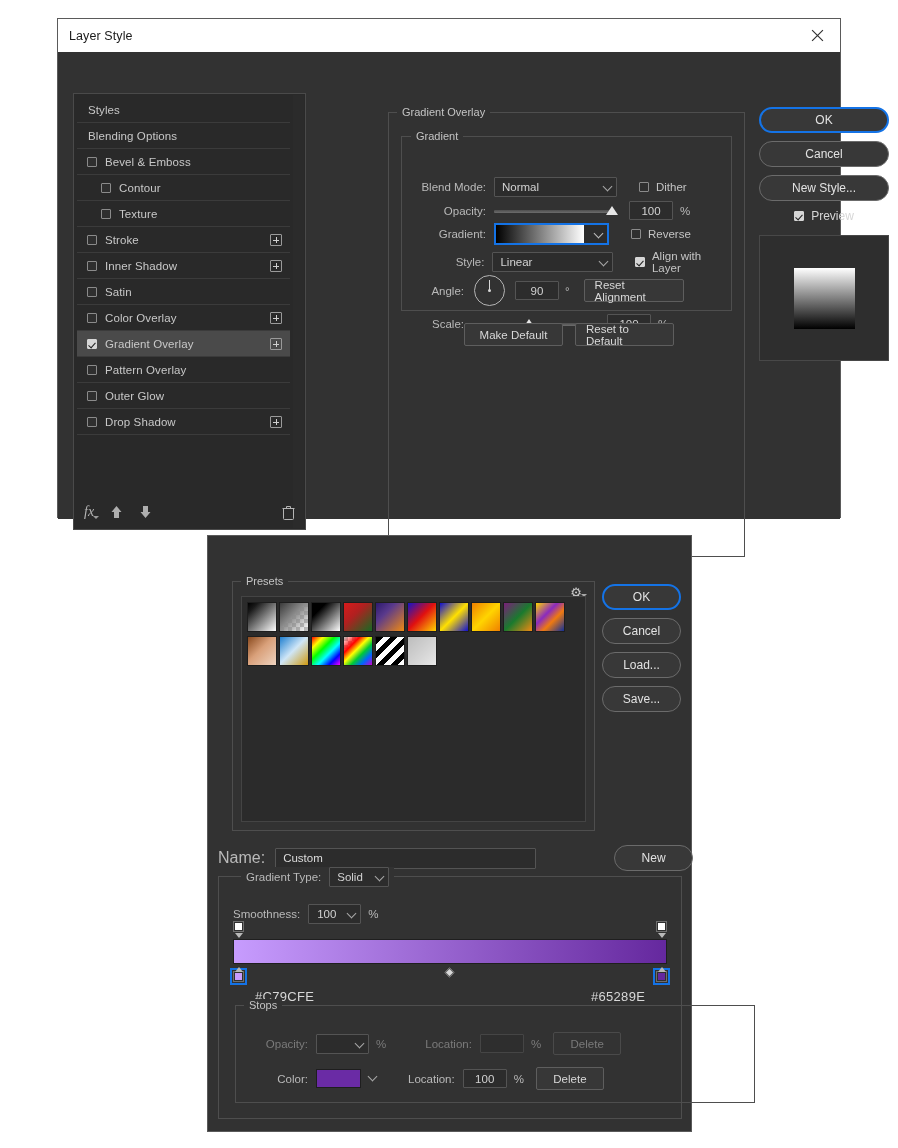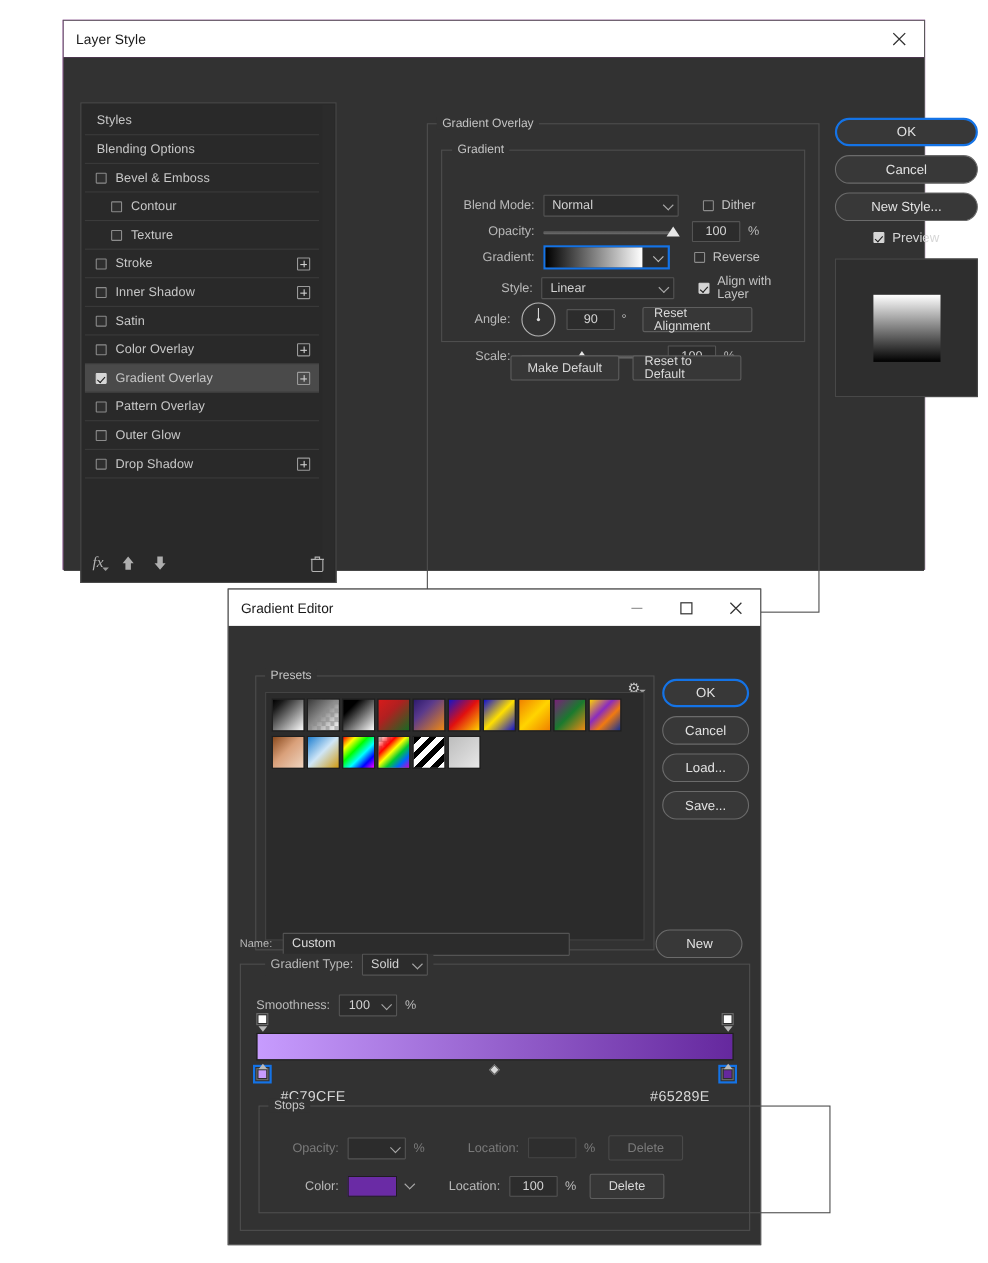--- a/index.html
+++ b/index.html
@@ -522,40 +522,20 @@
       <div class="preview-box">
         <div class="preview-thumb"></div>
       </div>
     </div>
 
   </div>
 </div>
 
 <div class="ge-window">
 
-  <div class="ge-titlebar">
-    <span class="ge-title">Gradient Editor</span>
-    <div class="ge-winbtns">
-      <span class="wb">
-        <svg viewBox="0 0 12 12">
-            <path d="M1 6 h10" stroke="#999" stroke-width="1.1"></path>
-          </svg>
-      </span>
-      <span class="wb">
-        <svg viewBox="0 0 12 12">
-            <rect x="1" y="1" width="10" height="10" stroke="#333" stroke-width="1.1" fill="none"></rect>
-          </svg>
-      </span>
-      <span class="wb">
-        <svg viewBox="0 0 12 12">
-            <path d="M1 1 L11 11 M11 1 L1 11" stroke="#333" stroke-width="1.1" fill="none"></path>
-          </svg>
-      </span>
-    </div>
-  </div>
 
   <div class="ge-body">
 
     <div class="presets-fs">
       <div class="fs-legend">Presets</div>
       <span class="gear">⚙</span>
       <div class="presets-inner">
         <div class="preset-grid" id="preset-grid">
             <div class="preset-sw" style="background: linear-gradient(135deg, rgb(0, 0, 0) 0%, rgb(26, 26, 26) 18%, rgb(255, 255, 255) 100%);"></div>
             <div class="preset-sw" style="background: linear-gradient(135deg, rgb(58, 58, 58) 0%, rgb(138, 138, 138) 45%, rgba(200, 200, 200, 0) 100%) 0% 0% / 100% 100%, repeating-conic-gradient(rgb(255, 255, 255) 0%, rgb(255, 255, 255) 25%, rgb(191, 191, 191) 0%, rgb(191, 191, 191) 50%) 0% 0% / 8px 8px;"></div>
@@ -588,21 +568,21 @@
         <span>Load...</span>
       </div>
       <div class="pill" style="margin-top:6px;">
         <span>Save...</span>
       </div>
     </div>
   </div>
 </div>
 
 <div class="name-row">
-  <span style="color:#b9b9b9; font-size:10px;">Name:</span>
+  <span style="color:#b9b9b9; font-size:16px;">Name:</span>
   <div class="name-input">
     <span>Custom</span>
   </div>
   <div class="pill" style="width:79px; margin-left:78px; margin-bottom:0;">
     <span>New</span>
   </div>
 </div>
 
 <div class="gt-fs">
   <div class="frow" style="left:22px; top:-10px; background:#323232; padding:0 5px;">

